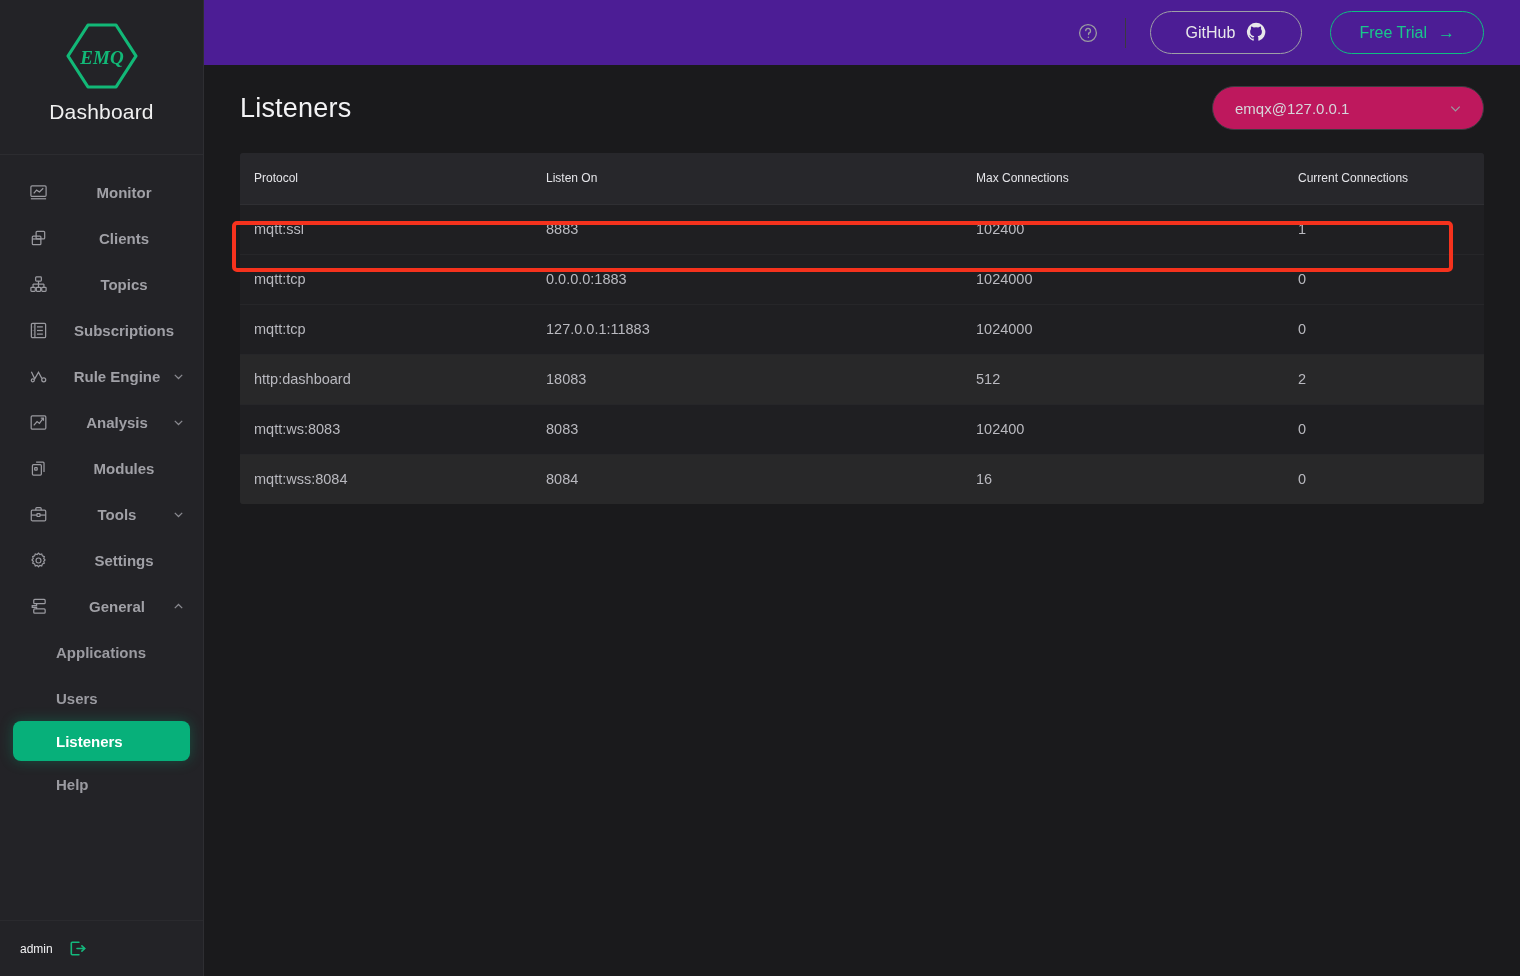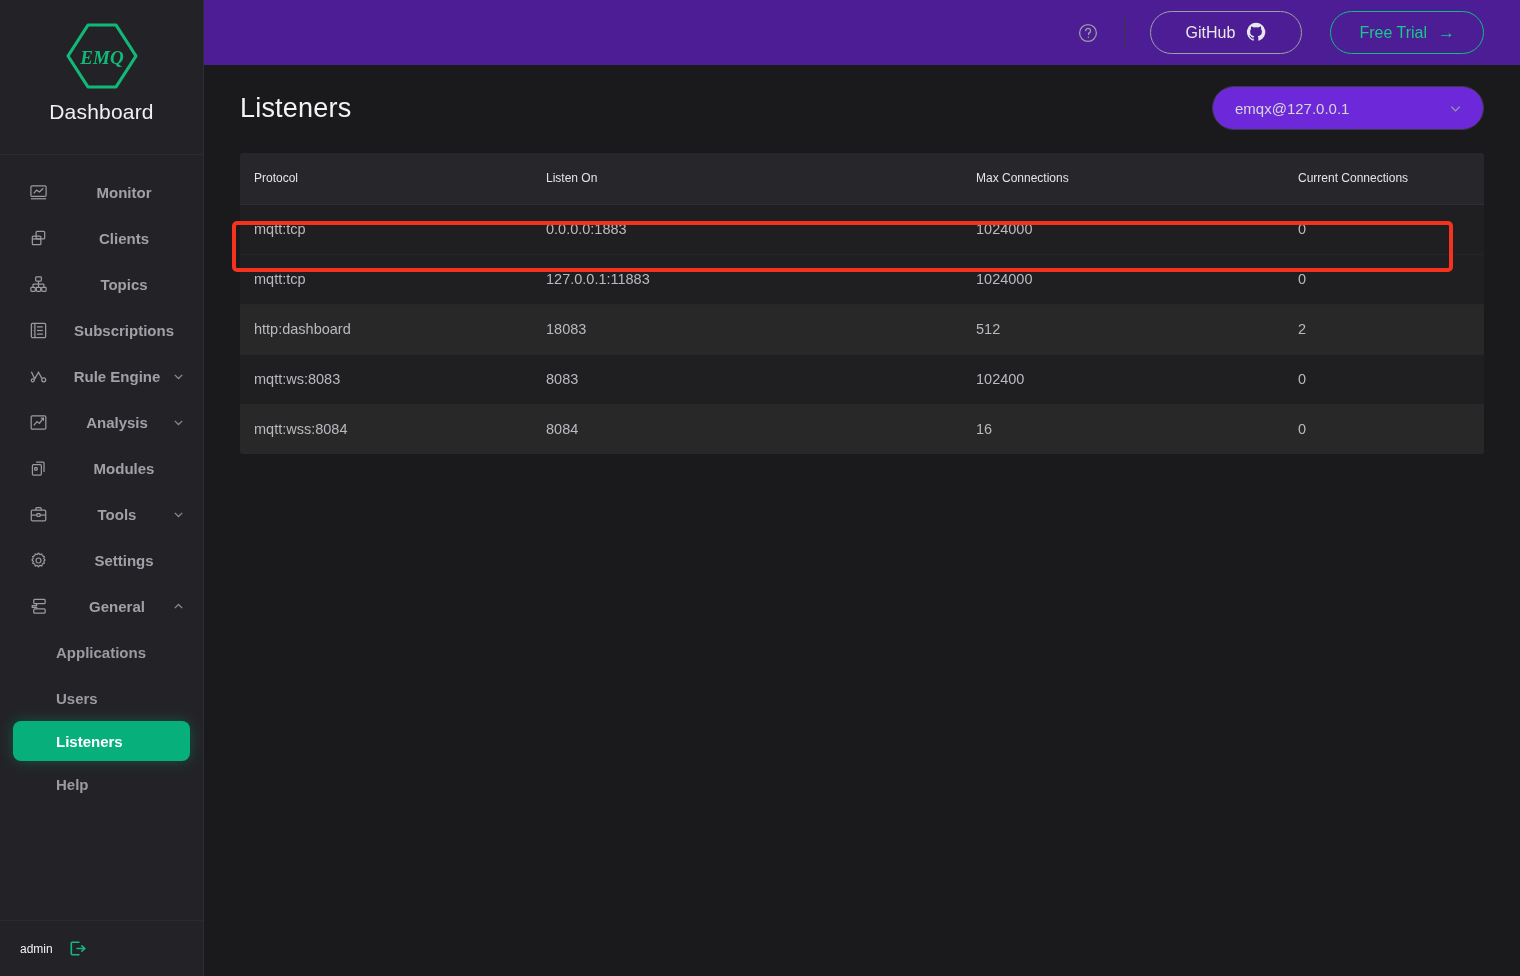--- a/index.html
+++ b/index.html
@@ -199,21 +199,21 @@
     height: 44px;
     border: 1px solid #3b3b40;
     border-radius: 22px;
     display: flex;
     align-items: center;
     justify-content: space-between;
     padding: 0 20px 0 22px;
     color: #d6d6da;
     font-size: 15px;
     cursor: pointer;
-    background: #6d28d9;
+    background: #be185d;
   }
   .node-select .chev { width: 15px; height: 15px; color: #9a9aa0; display:inline-flex; }
 
   
   .table-wrap {
     margin-top: 2px;
     background: #212124;
     border-radius: 3px;
     overflow: hidden;
     position: relative;
@@ -501,20 +501,26 @@
             </colgroup>
           <thead>
             <tr>
               <th>Protocol</th>
               <th>Listen On</th>
               <th>Max Connections</th>
               <th>Current Connections</th>
             </tr>
           </thead>
           <tbody id="tbody">
+              <tr>
+                <td>mqtt:ssl</td>
+                <td>8883</td>
+                <td>102400</td>
+                <td>1</td>
+              </tr>
               <tr>
                 <td>mqtt:tcp</td>
                 <td>0.0.0.0:1883</td>
                 <td>1024000</td>
                 <td>0</td>
               </tr>
               <tr>
                 <td>mqtt:tcp</td>
                 <td>127.0.0.1:11883</td>
                 <td>1024000</td>

